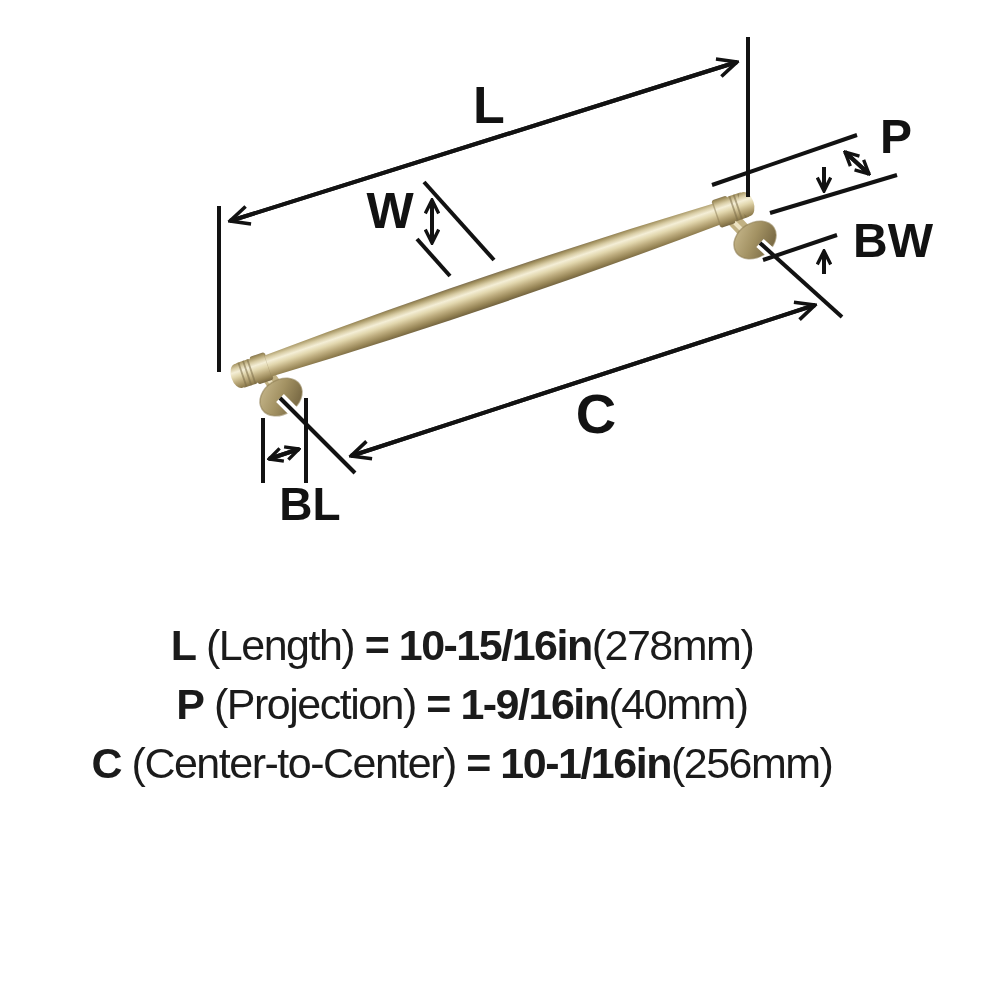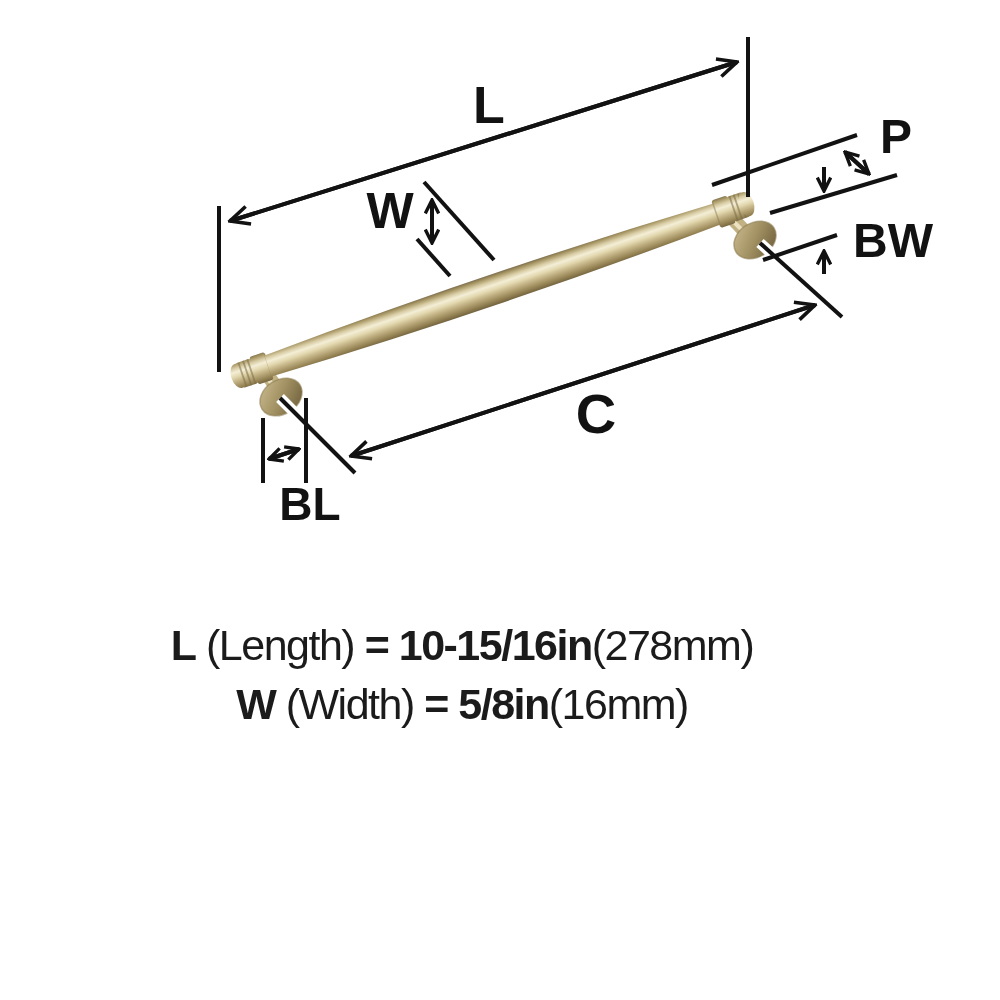--- a/index.html
+++ b/index.html
@@ -131,20 +131,26 @@
   </svg>
 
   <div class="specs">
     <div>
       <span class="b">L</span>
       <span class="r">(Length)</span>
       <span class="b">=</span>
       <span class="b">10-15/16in</span><span class="r">(278mm)</span>
     </div>
     <div>
-      <span class="b">W</span>
-      <span class="r">(Width)</span>
+      <span class="b">P</span>
+      <span class="r">(Projection)</span>
       <span class="b">=</span>
-      <span class="b">5/8in</span><span class="r">(16mm)</span>
+      <span class="b">1-9/16in</span><span class="r">(40mm)</span>
+    </div>
+    <div>
+      <span class="b">C</span>
+      <span class="r">(Center-to-Center)</span>
+      <span class="b">=</span>
+      <span class="b">10-1/16in</span><span class="r">(256mm)</span>
     </div>
   </div>
 
 </div>
 
 </body></html>

